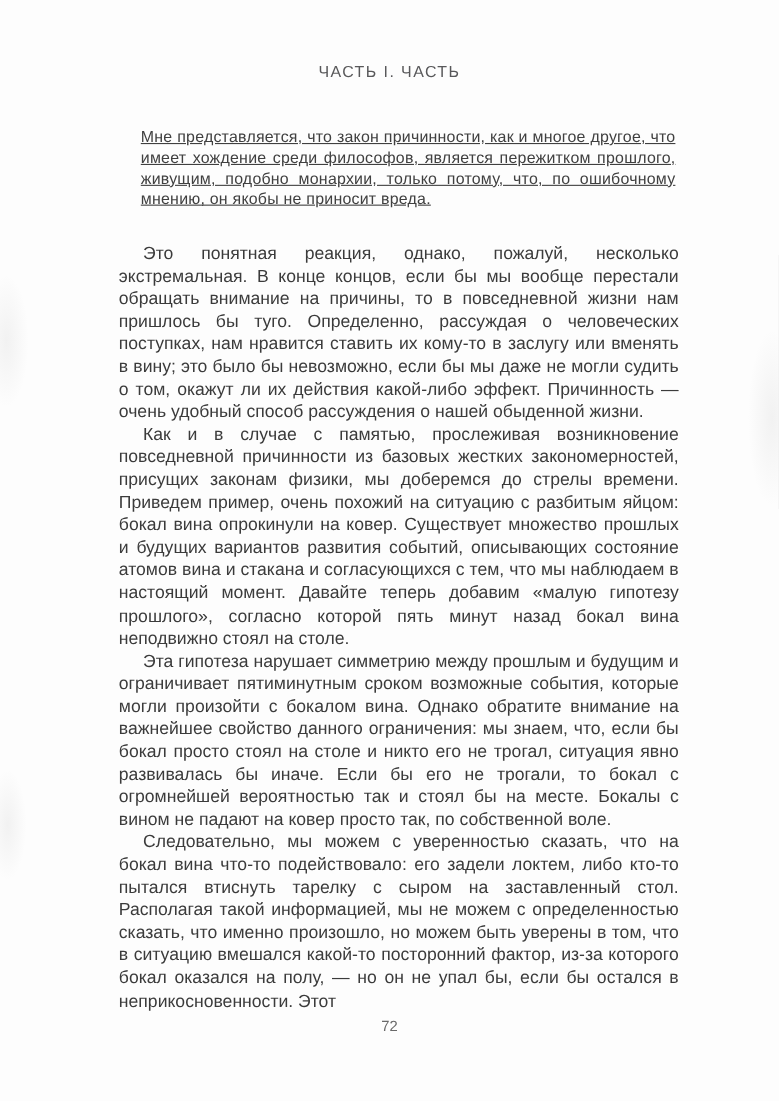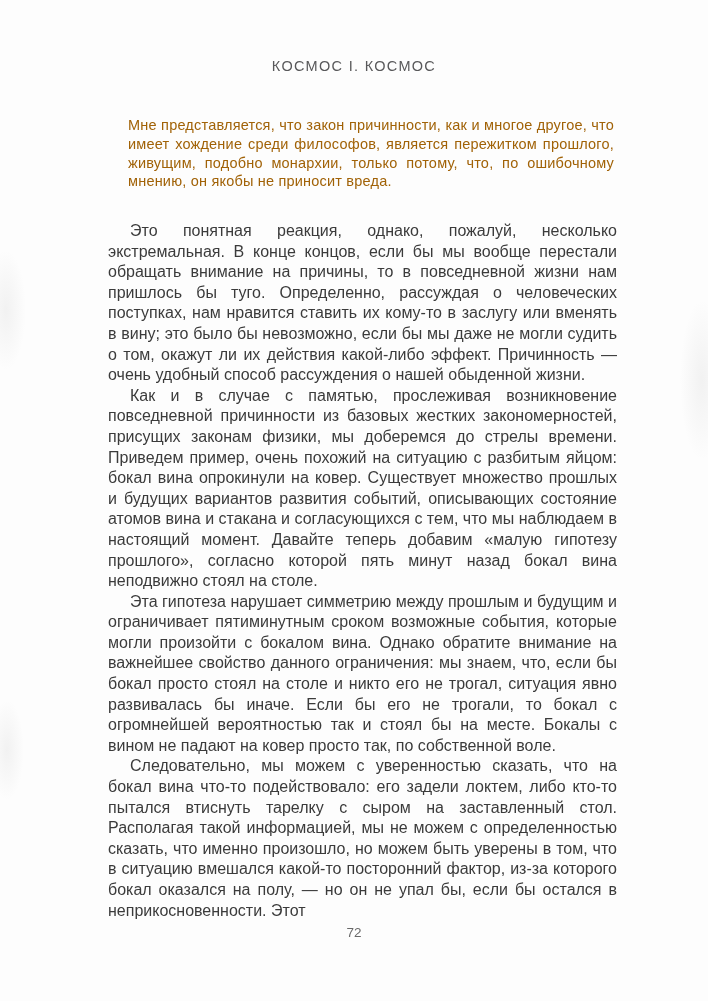--- a/index.html
+++ b/index.html
@@ -40,22 +40,23 @@
   .epigraph {
     position: absolute;
     top: 116px;
     left: 128px;
     width: 486px;
     margin: 0;
     font-family: "Liberation Sans", sans-serif;
     font-size: 14.5px;
     line-height: 18.8px;
     letter-spacing: 0.2px;
-    color: #a16207;
+    color: #404040;
     text-align: justify;
+    text-decoration: underline;
   }
   .body-text {
     position: absolute;
     top: 221px;
     left: 108px;
     width: 509px;
     font-family: Liberation Sans, sans-serif;
     font-size: 16px;
     line-height: 20.6px;
     color: #3b3b3b;
@@ -80,21 +81,21 @@
   }
 </style>
 </head>
 <body>
 
 <div class="page">
   <div class="smudge s1"></div>
   <div class="smudge s2"></div>
   <div class="smudge s3"></div>
 
-  <div class="part-header">КОСМОС I. КОСМОС</div>
+  <div class="part-header">ЧАСТЬ I. ЧАСТЬ</div>
 
   <blockquote class="epigraph">Мне представляется, что закон причинности, как и многое другое, что имеет хождение среди философов, является пережитком прошлого, живущим, подобно монархии, только потому, что, по ошибочному мнению, он якобы не приносит вреда.</blockquote>
 
   <main class="body-text">
     <p>Это понятная реакция, однако, пожалуй, несколько экстремальная. В конце концов, если бы мы вообще перестали обращать внимание на причины, то в повседневной жизни нам пришлось бы туго. Определенно, рассуждая о человеческих поступках, нам нравится ставить их кому-то в заслугу или вменять в вину; это было бы невозможно, если бы мы даже не могли судить о том, окажут ли их действия какой-либо эффект. Причинность — очень удобный способ рассуждения о нашей обыденной жизни.</p>
     <p>Как и в случае с памятью, прослеживая возникновение повседневной причинности из базовых жестких закономерностей, присущих законам физики, мы доберемся до стрелы времени. Приведем пример, очень похожий на ситуацию с разбитым яйцом: бокал вина опрокинули на ковер. Существует множество прошлых и будущих вариантов развития событий, описывающих состояние атомов вина и стакана и согласующихся с тем, что мы наблюдаем в настоящий момент. Давайте теперь добавим «малую гипотезу прошлого», согласно которой пять минут назад бокал вина неподвижно стоял на столе.</p>
     <p>Эта гипотеза нарушает симметрию между прошлым и будущим и ограничивает пятиминутным сроком возможные события, которые могли произойти с бокалом вина. Однако обратите внимание на важнейшее свойство данного ограничения: мы знаем, что, если бы бокал просто стоял на столе и никто его не трогал, ситуация явно развивалась бы иначе. Если бы его не трогали, то бокал с огромнейшей вероятностью так и стоял бы на месте. Бокалы с вином не падают на ковер просто так, по собственной воле.</p>
     <p>Следовательно, мы можем с уверенностью сказать, что на бокал вина что-то подействовало: его задели локтем, либо кто-то пытался втиснуть тарелку с сыром на заставленный стол. Располагая такой информацией, мы не можем с определенностью сказать, что именно произошло, но можем быть уверены в том, что в ситуацию вмешался какой-то посторонний фактор, из-за которого бокал оказался на полу, — но он не упал бы, если бы остался в неприкосновенности. Этот</p>
   </main>
 

